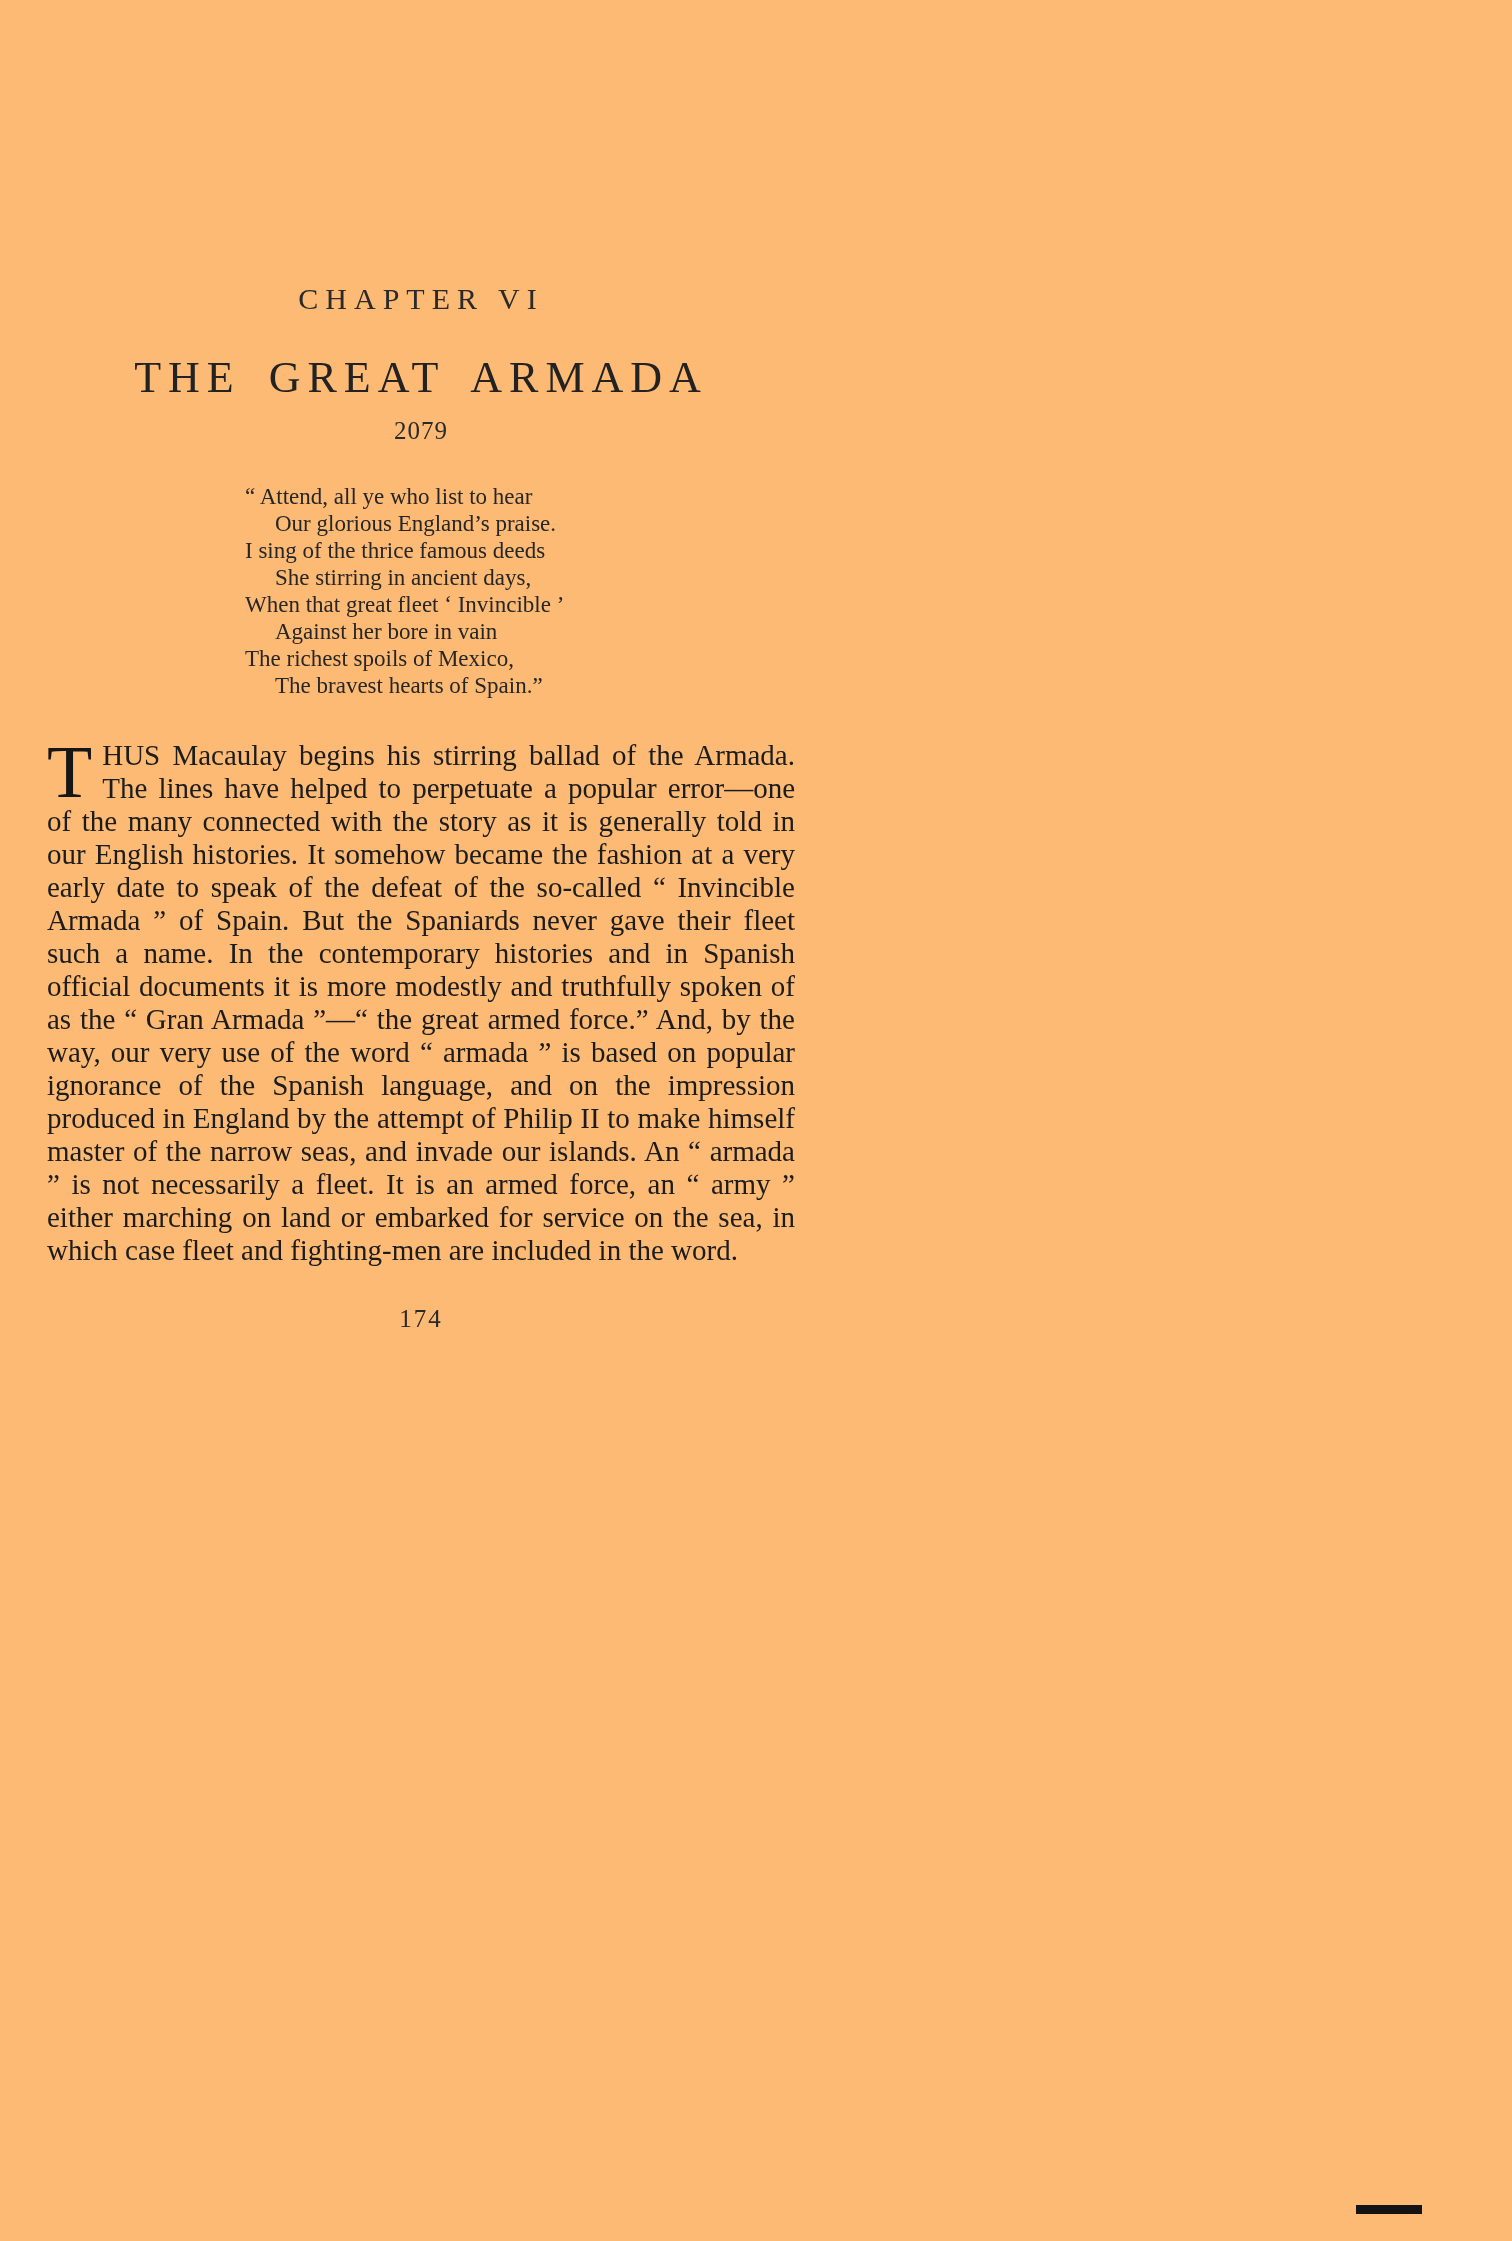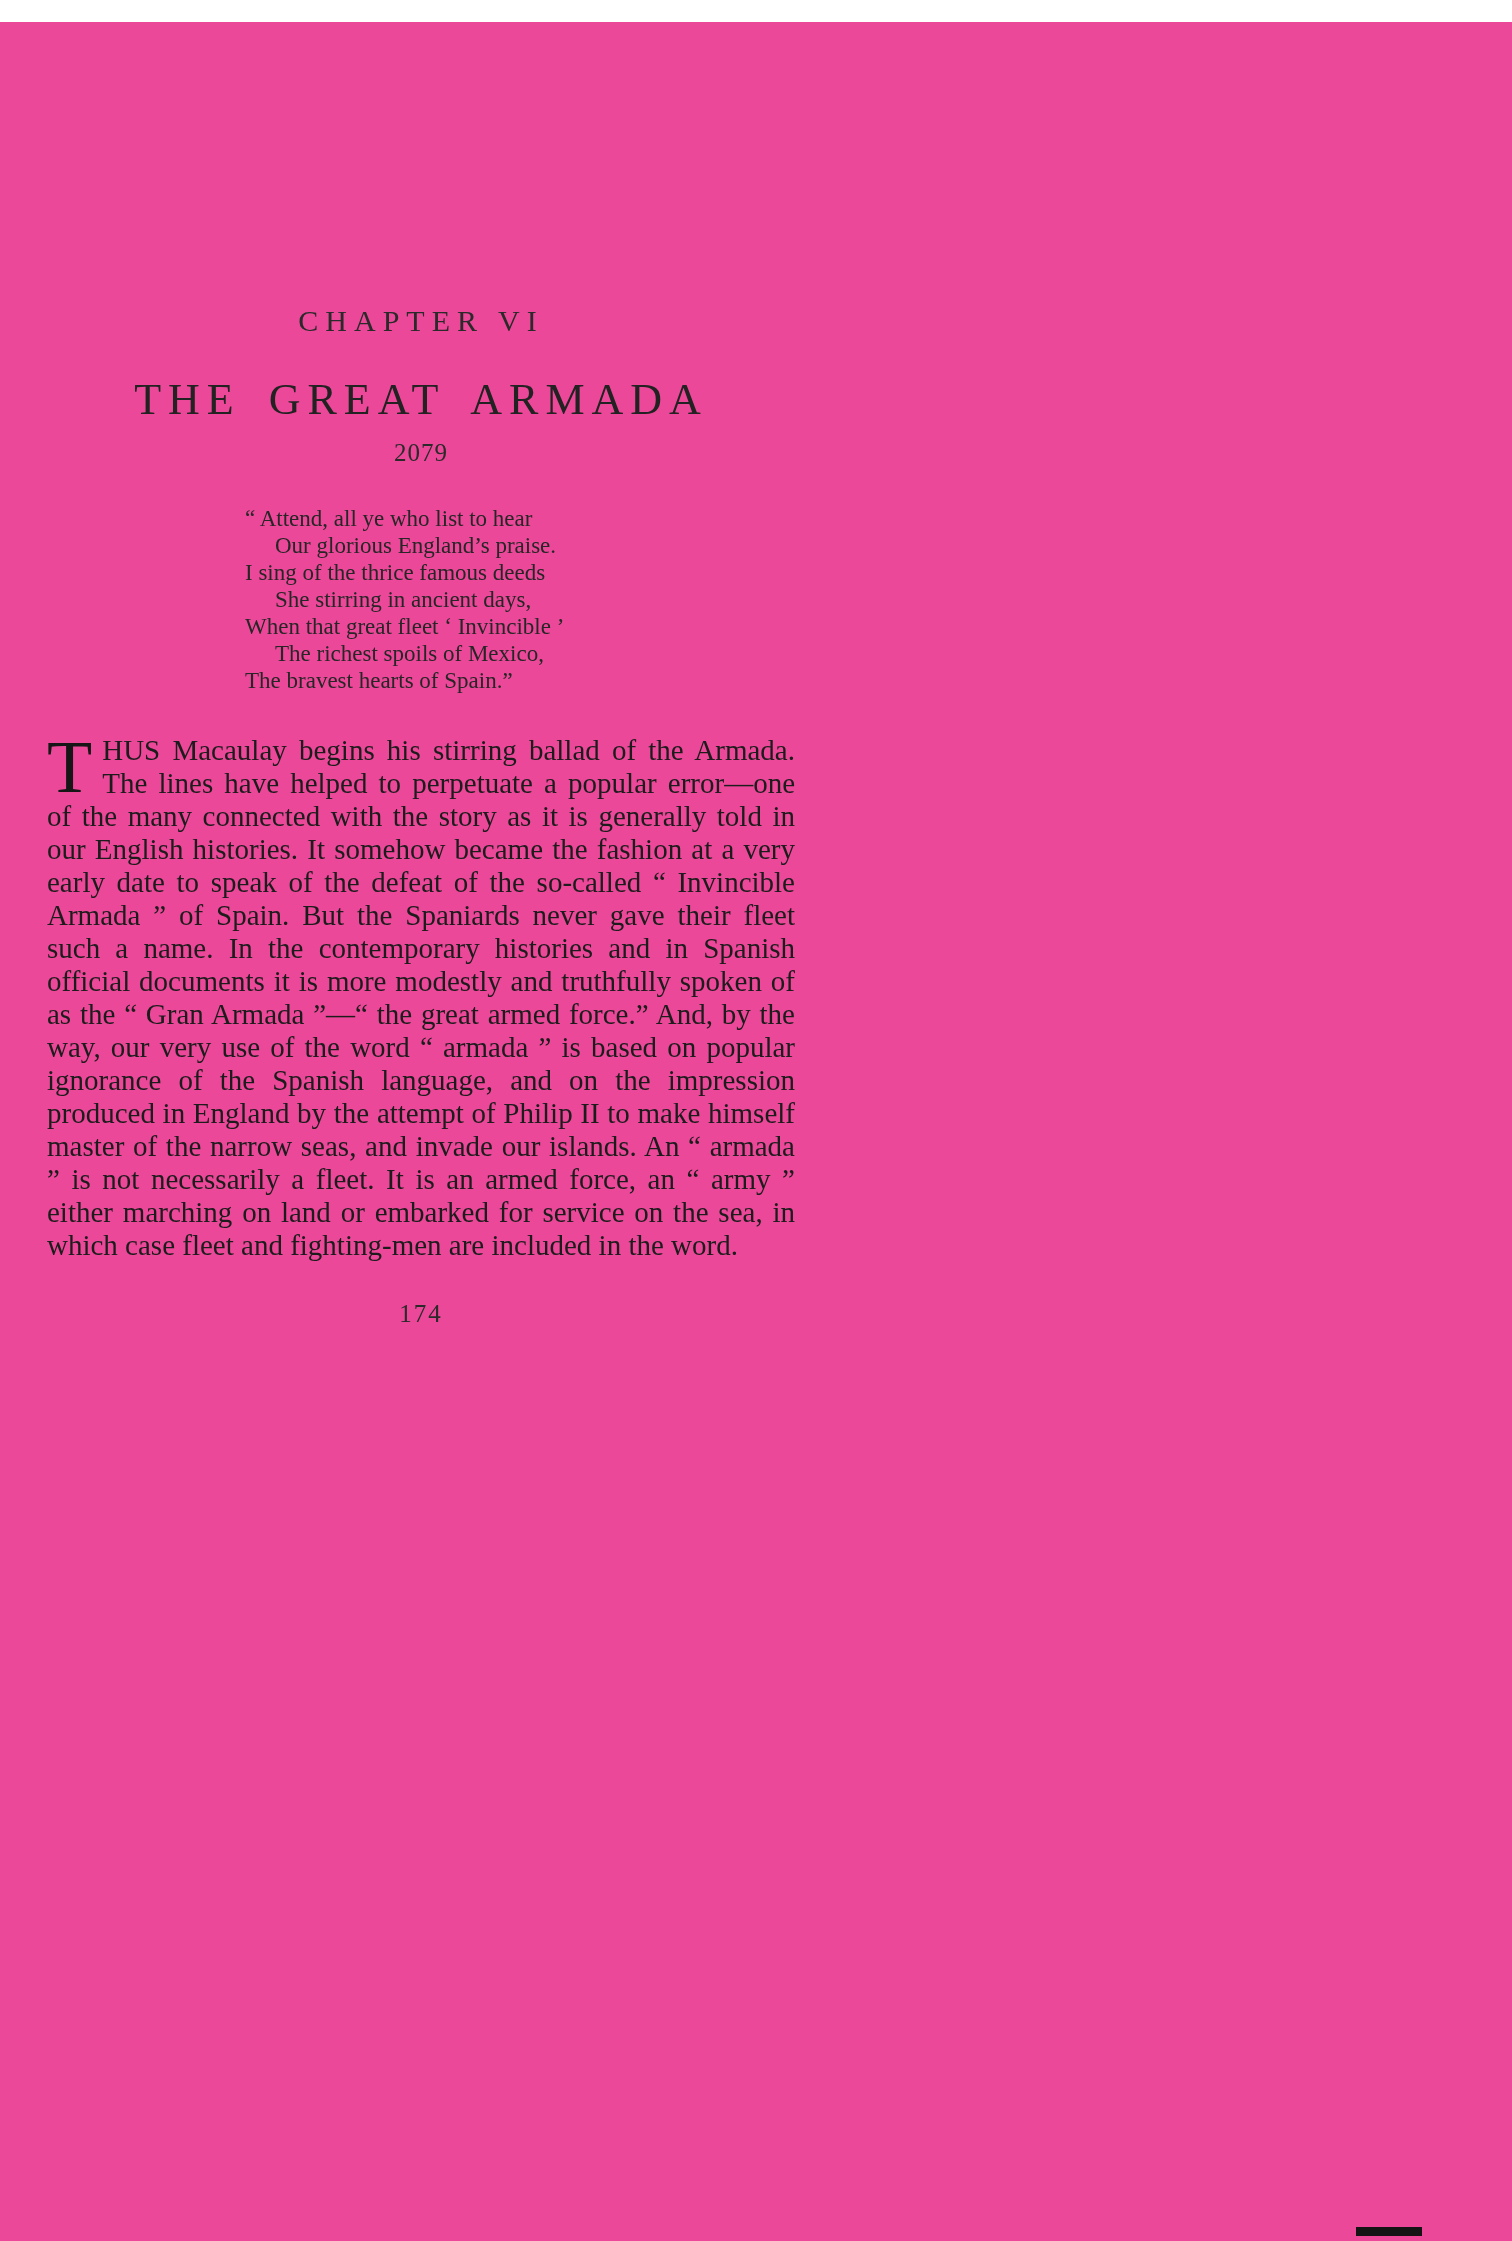--- a/index.html
+++ b/index.html
@@ -8,23 +8,22 @@
     width: 1512px;
     height: 2241px;
     position: relative;
     font-family: "Liberation Serif", "DejaVu Serif", serif;
     color: #1e1e1e;
     -webkit-font-smoothing: antialiased;
   }
   .page {
     position: absolute;
     inset: 0;
-    background: #ec4899;
+    background: #fdba74;
     overflow: hidden;
-    margin-top: 22px;
   }
   .text-block {
     position: absolute;
     left: 47px;
     top: 282px;
     width: 748px;
   }
   .chapter {
     text-align: center;
     font-size: 30px;
@@ -101,20 +100,21 @@
     <h1 class="title">THE GREAT ARMADA</h1>
 
     <div class="year">2079</div>
 
     <div class="epigraph">
       <div class="poem-line">“ Attend, all ye who list to hear</div>
       <div class="poem-line">Our glorious England’s praise.</div>
       <div class="poem-line">I sing of the thrice famous deeds</div>
       <div class="poem-line">She stirring in ancient days,</div>
       <div class="poem-line">When that great fleet ‘ Invincible ’</div>
+      <div class="poem-line">Against her bore in vain</div>
       <div class="poem-line">The richest spoils of Mexico,</div>
       <div class="poem-line">The bravest hearts of Spain.”</div>
     </div>
 
     <div class="body-copy">
       <p class="body-par first"><span class="dropcap">T</span><span>HUS Macaulay begins his stirring ballad of the Armada. The lines have helped to perpetuate a popular error—one of the many connected with the story as it is generally told in our English histories. It somehow became the fashion at a very early date to speak of the defeat of the so-called “ Invincible Armada ” of Spain. But the Spaniards never gave their fleet such a name. In the contemporary histories and in Spanish official documents it is more modestly and truthfully spoken of as the “ Gran Armada ”—“ the great armed force.” And, by the way, our very use of the word “ armada ” is based on popular ignorance of the Spanish language, and on the impression produced in England by the attempt of Philip II to make himself master of the narrow seas, and invade our islands. An “ armada ” is not necessarily a fleet. It is an armed force, an “ army ” either marching on land or embarked for service on the sea, in which case fleet and fighting-men are included in the word.</span></p>
     </div>
 
     <div class="page-number">174</div>
 

